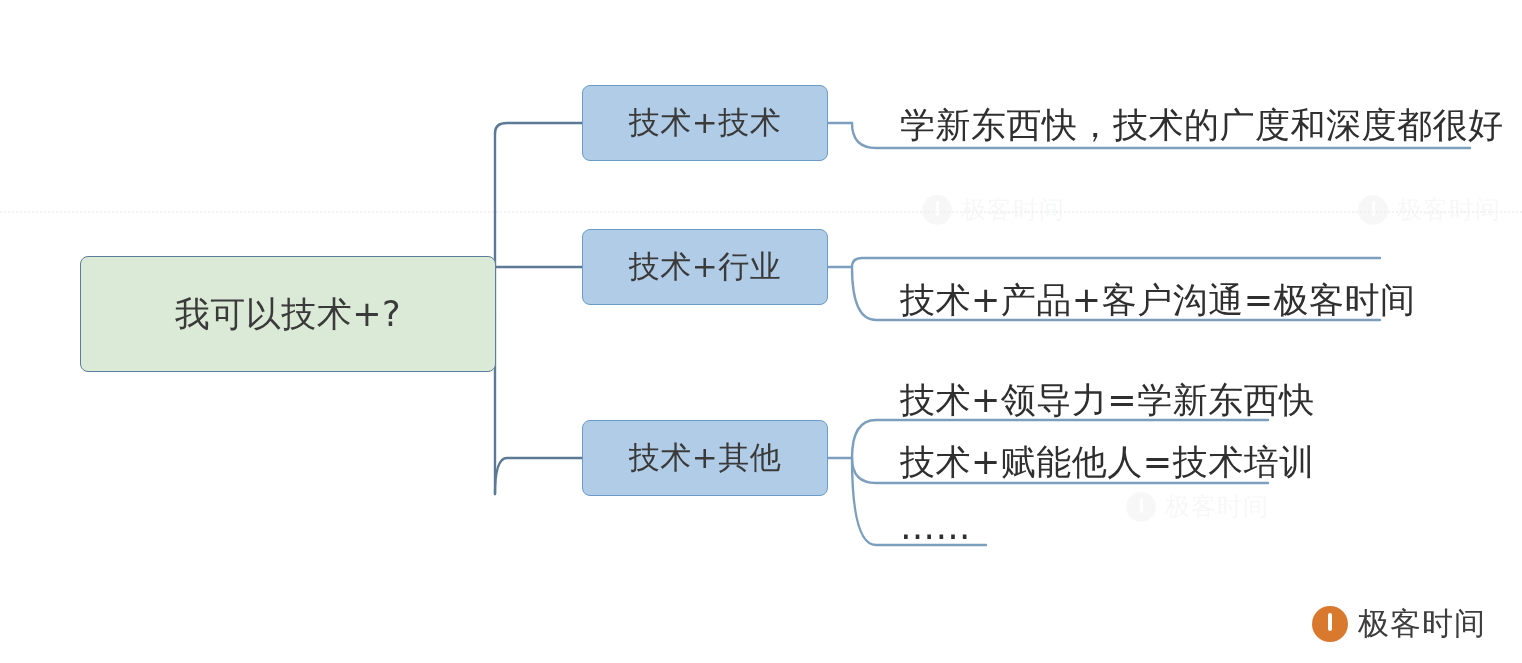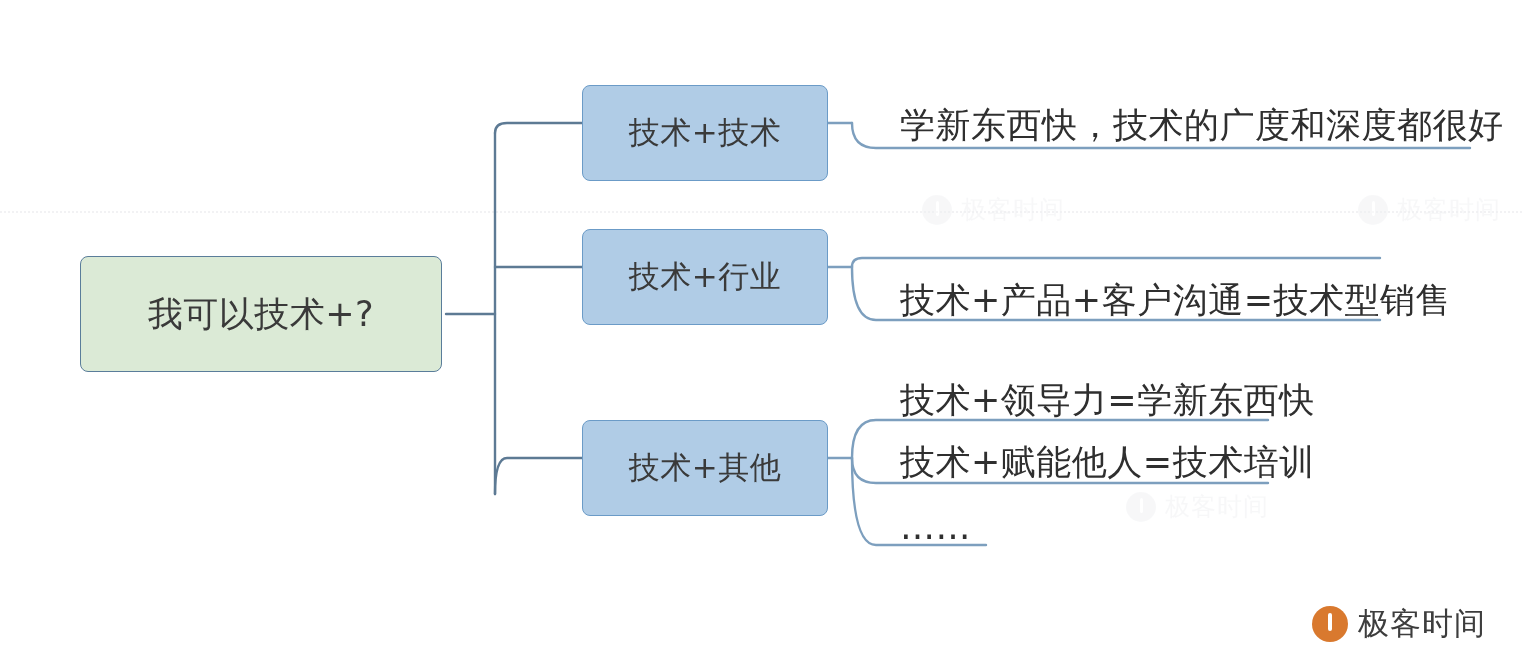--- a/index.html
+++ b/index.html
@@ -35,29 +35,29 @@
     align-items: center;
     justify-content: center;
     border-radius: 8px;
     color: #3a3a3a;
     letter-spacing: 0.5px;
     white-space: nowrap;
   }
   .node-root {
     left: 80px;
     top: 256px;
-    width: 362px;
+    width: 416px;
     height: 116px;
     background: #dbead6;
     border: 1.6px solid #5a7d9a;
     font-size: 35px;
   }
   .node-branch {
     width: 246px;
-    height: 96px;
+    height: 76px;
     background: #b0cce6;
     border: 1.6px solid #6b9bc7;
     font-size: 31px;
   }
   .b0 { left: 582px; top: 85px; }
   .b1 { left: 582px; top: 229px; }
   .b2 { left: 582px; top: 420px; text-align: center; }
 
   
   .leaf {
@@ -207,21 +207,21 @@
   </div>
   <div class="node node-branch b1">
     <span>技术+行业</span>
   </div>
   <div class="node node-branch b2">
     <span>技术+其他</span>
   </div>
 
   <div class="leaf" style="left:900px; top:108px;">学新东西快，技术的广度和深度都很好</div>
 
-  <div class="leaf" style="left:900px; top:283px;">技术+产品+客户沟通=技术型销售</div>
+  <div class="leaf" style="left:900px; top:283px;">技术+产品+客户沟通=极客时间</div>
 
   <div class="leaf" style="left:900px; top:383px;">技术+领导力=学新东西快</div>
   <div class="leaf" style="left:900px; top:445px;">技术+赋能他人=技术培训</div>
   <div class="leaf" style="left:900px; top:510px;">……</div>
 
   <div id="brand">
     <span class="brand-mark"></span>
     <span class="brand-text">极客时间</span>
   </div>
 

